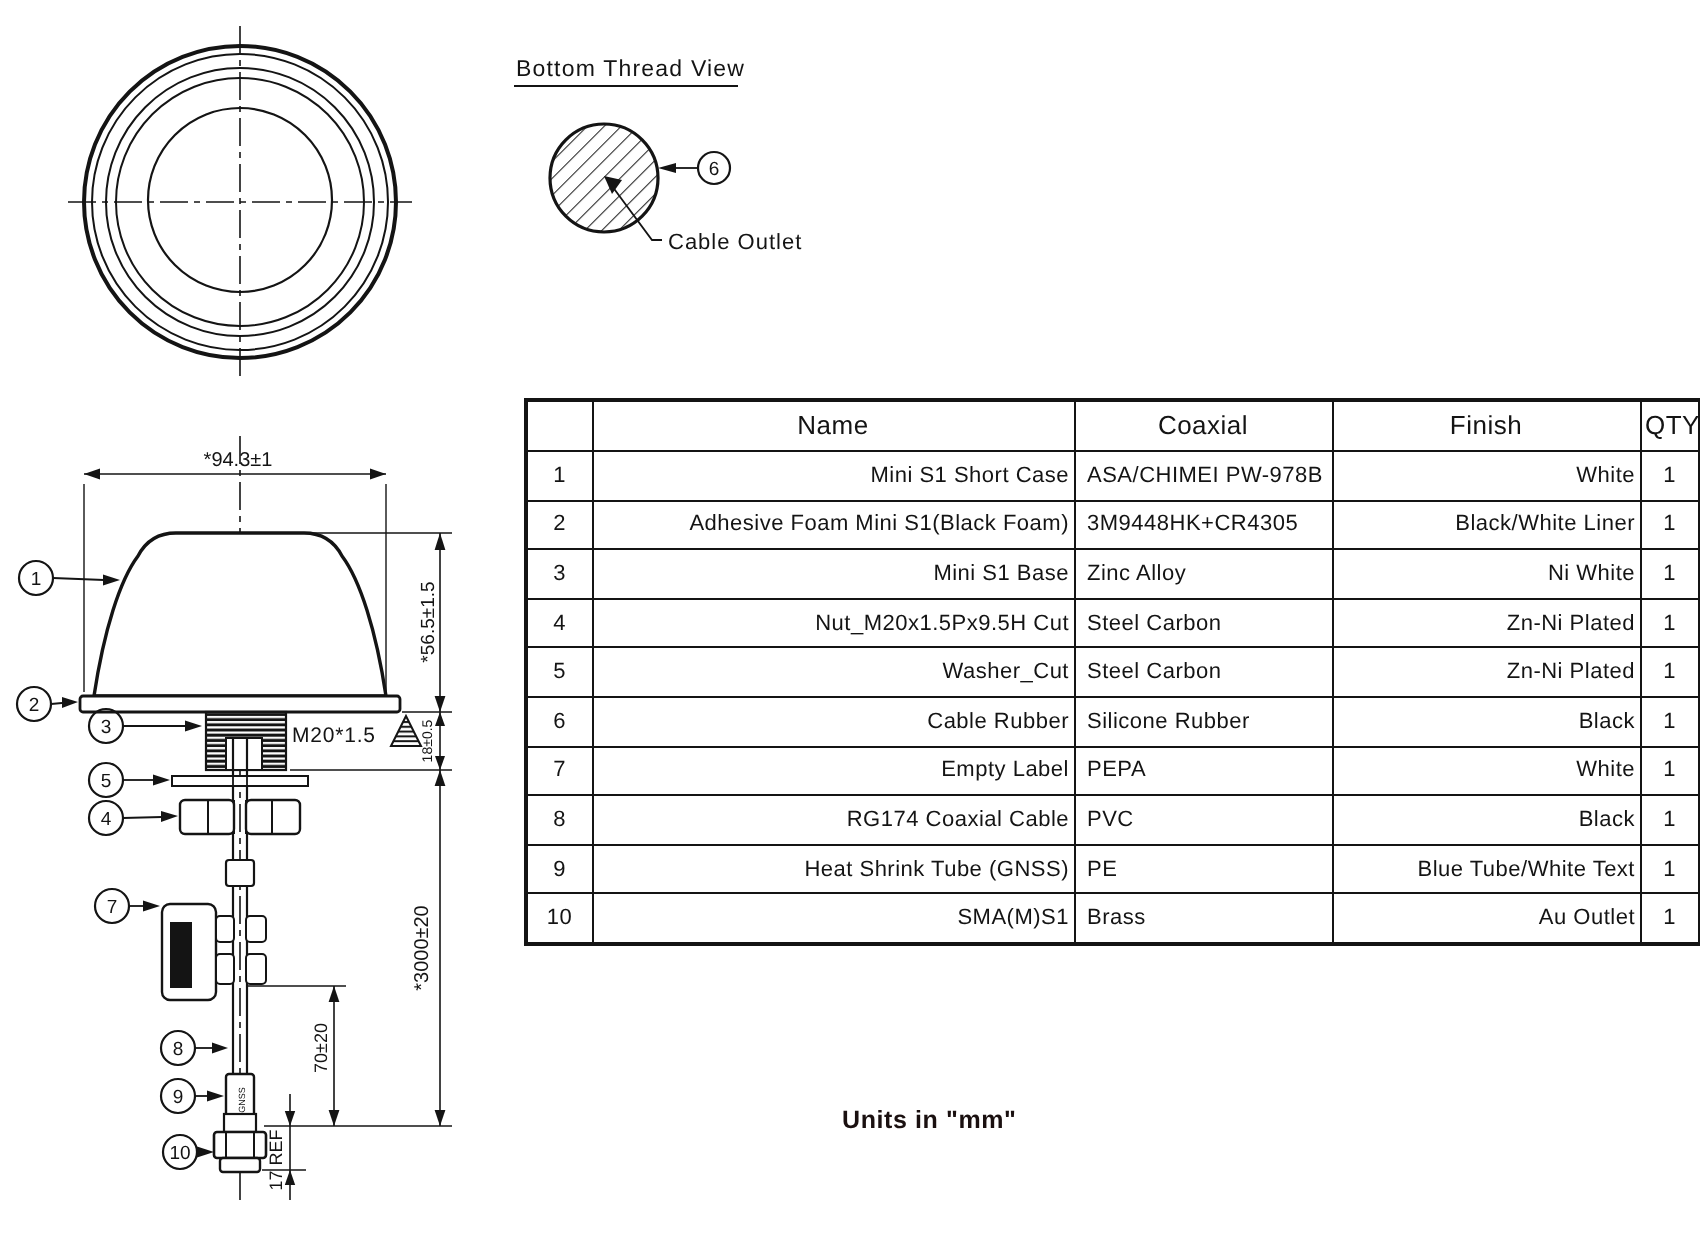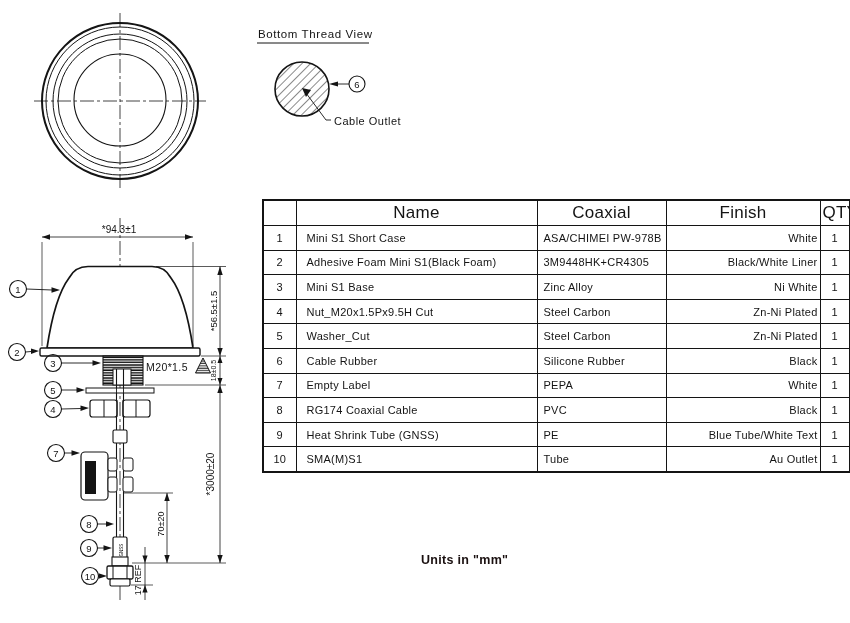--- a/index.html
+++ b/index.html
@@ -15,23 +15,23 @@
   table.bom{
     border-collapse:collapse;table-layout:fixed;
     width:587px;border:2px solid #141414;
     font-size:11px;letter-spacing:.25px;color:#141414;
   }
   table.bom th, table.bom td{
     border:1px solid #141414;
     padding:0 2px;height:23.6px;line-height:12px;
     white-space:nowrap;overflow:hidden;font-weight:400;
   }
-  table.bom th{text-align:center;font-size:17px;height:24px;}
+  table.bom th{text-align:center;font-size:13px;height:24px;}
   table.bom td:nth-child(1){text-align:center;}
-  table.bom td:nth-child(2){text-align:left;padding-left:10px;margin-left:16px;}
+  table.bom td:nth-child(2){text-align:right;padding-left:10px;margin-left:16px;}
   table.bom td:nth-child(3){text-align:left;padding-left:6px;}
   table.bom td:nth-child(4){text-align:right;}
   table.bom td:nth-child(5){text-align:center;}
   
   .units-note{
     position:absolute;left:421px;top:553px;
     font-size:12.5px;font-weight:700;letter-spacing:.3px;color:#1a1010;
   }
   svg text{fill:#141414;}
 </style>
@@ -294,21 +294,21 @@
         <tr>
         <td>9</td>
         <td>Heat Shrink Tube (GNSS)</td>
         <td>PE</td>
         <td>Blue Tube/White Text</td>
         <td>1</td>
       </tr>
         <tr>
         <td>10</td>
         <td>SMA(M)S1</td>
-        <td>Tube</td>
+        <td>Brass</td>
         <td>Au Outlet</td>
         <td>1</td>
       </tr>
       </tbody>
   </table>
 </div>
 
 <div class="units-note">Units in "mm"</div>
 
 </body></html>

